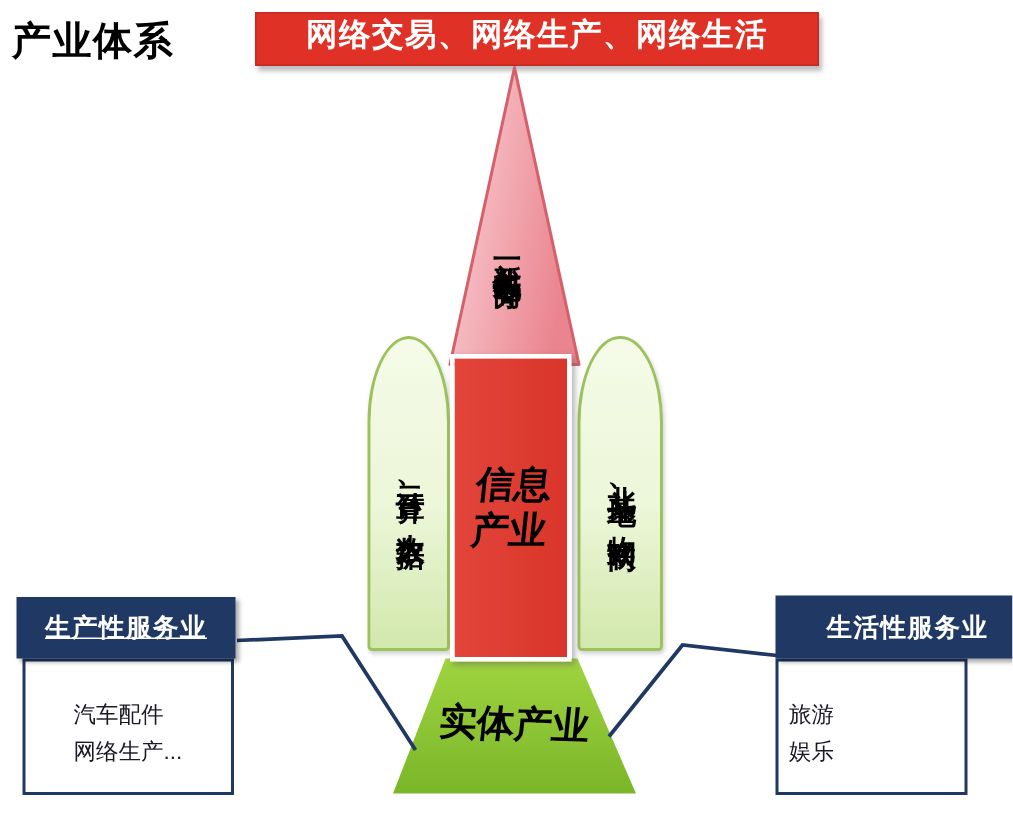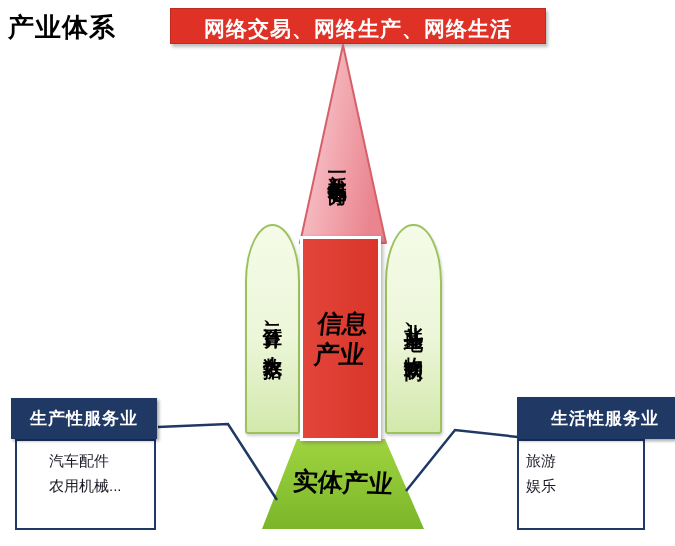--- a/index.html
+++ b/index.html
@@ -9,21 +9,21 @@
   }
   .page-title{
     position:absolute;left:8px;top:10px;font-size:26px;font-weight:bold;color:#000;
     letter-spacing:1px;
     text-align:right;
   }
   .banner{
     position:absolute;left:170px;top:8px;width:374px;height:34px;
     background:#e03126;border:1px solid #bf2b21;
     box-shadow:2px 3px 3px rgba(110,110,110,.45);
-    display:flex;align-items:flex-end;justify-content:center;
+    display:flex;align-items:flex-start;justify-content:center;
   }
   .banner-label{color:#fff;font-size:21px;font-weight:bold;letter-spacing:1px;white-space:nowrap;}
   svg.shapes{position:absolute;left:0;top:0;z-index:1;}
   .vtext{
     writing-mode:vertical-rl;text-orientation:upright;
     font-weight:bold;color:#000;
   }
   .cone-text{
     position:absolute;left:318px;top:90px;width:38px;height:154px;z-index:2;
     display:flex;align-items:center;justify-content:center;
@@ -55,25 +55,25 @@
     position:absolute;left:280px;top:466px;width:126px;z-index:2;
     font-size:25px;font-weight:bold;color:#000;text-align:center;white-space:nowrap;
     transform:rotate(2deg) skewX(-4deg);
   }
   .panel-header{
     position:absolute;z-index:4;background:#1f3864;
     box-shadow:2px 2px 3px rgba(0,0,0,.35);
     display:flex;align-items:center;justify-content:center;
     color:#fff;font-size:17px;font-weight:bold;letter-spacing:1px;
   }
-  .panel-header.left{left:11px;top:398px;width:146px;height:41px;}
+  .panel-header.left{left:11px;top:398px;width:146px;height:41px;text-decoration:underline;}
   .panel-header.right{left:517px;top:397px;width:176px;height:42px;}
   .panel-body{
     position:absolute;z-index:3;background:#fff;border:2px solid #1f3864;box-sizing:border-box;
-    padding-top:7px;
+    padding-top:23px;
   }
   .panel-body.left{left:15px;top:439px;width:141px;height:91px;}
   .panel-body.right{left:517px;top:439px;width:128px;height:91px;}
   .panel-body p{
     margin:0;font-size:15px;color:#1a1a26;line-height:25px;white-space:nowrap;
   }
   .panel-body.left p{padding-left:32px;}
   .panel-body.right p{padding-left:7px;}
 </style>
 </head>
@@ -123,21 +123,21 @@
     <div class="rocket-body-label">信息产业</div>
   </div>
 
   <div class="base-label">实体产业</div>
 
   <div class="panel-header left">
     <span>生产性服务业</span>
   </div>
   <div class="panel-body left">
     <p>汽车配件</p>
-    <p>农用机械...</p>
+    <p>网络生产...</p>
   </div>
 
   <div class="panel-header right">
     <span>生活性服务业</span>
   </div>
   <div class="panel-body right">
     <p>旅游</p>
     <p>娱乐</p>
   </div>
 

